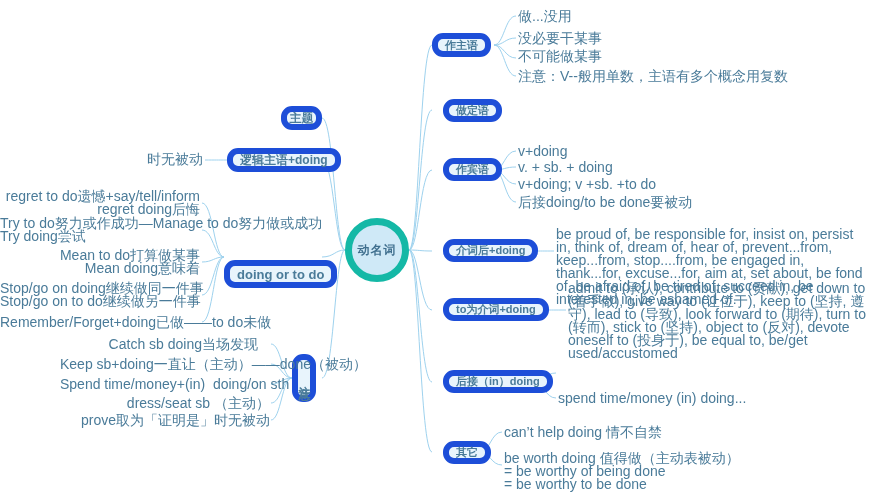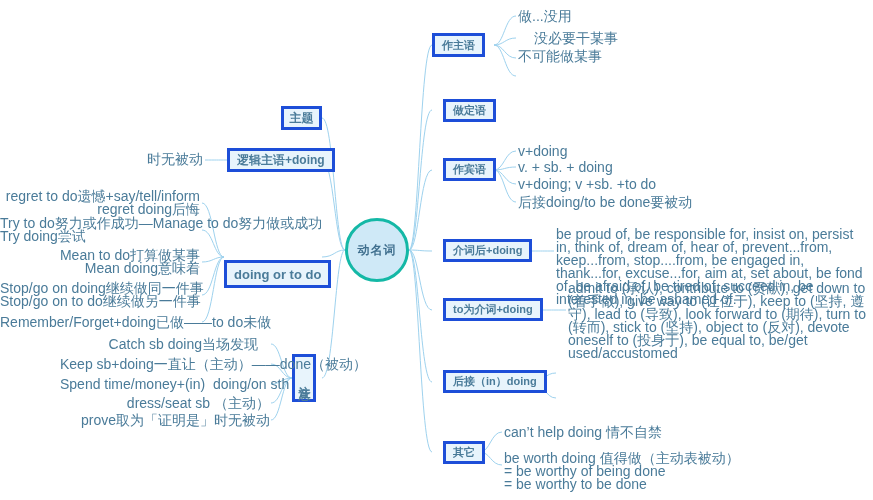--- a/index.html
+++ b/index.html
@@ -7,27 +7,27 @@
     width:873px;height:500px;overflow:hidden;background:#ffffff;
     font-family:"Liberation Sans","DejaVu Sans",sans-serif;
     color:#3a3a3a;
   }
   #mindmap{position:relative;width:873px;height:500px;}
   svg.links{position:absolute;left:0;top:0;width:873px;height:500px;pointer-events:none;}
   .node{position:absolute;box-sizing:border-box;}
   
   .center-node{
     width:64px;height:64px;border-radius:50%;
-    background:#cfe9f7;border:3px solid #14b8a6;
+    background:#cfe9f7;border:7px solid #14b8a6;
     display:flex;align-items:center;justify-content:center;
     font-size:12px;color:#3f6f8e;font-weight:bold;letter-spacing:1px;
   }
   
   .box{
-    background:#e8f4fc;border:3px solid #1d4ed8;border-radius:0;
+    background:#e8f4fc;border:6px solid #1d4ed8;border-radius:11px;
     display:flex;align-items:center;justify-content:center;
     color:#4a7b99;padding:3px 7px;white-space:nowrap;
   }
   .box.lvl1{font-size:11px;font-weight:bold;}
   .box.lvl1b{font-size:12px;font-weight:bold;}
   .box.big{font-size:13px;font-weight:bold;}
   
   .leaf{
     color:#4a7b99;font-size:14px;line-height:13px;white-space:pre;
   }
@@ -97,22 +97,23 @@
   </svg>
 
   <div class="node center-node" style="left:345px;top:218px;">
     <span>动名词</span>
   </div>
 
   <div class="node box lvl1" style="left:432px;top:33px;height:24px;">
     <span>作主语</span>
   </div>
   <div class="node leaf right" style="left:518px;top:10px;">做...没用</div>
-  <div class="node leaf right" style="left:518px;top:32px;margin-left:16px;">没必要干某事</div>
+  <div class="node leaf right" style="left:518px;top:32px;">没必要干某事</div>
   <div class="node leaf right" style="left:518px;top:50px;text-align:right;">不可能做某事</div>
+  <div class="node leaf right" style="left:518px;top:70px;">注意：V--般用单数，主语有多个概念用复数</div>
 
   <div class="node box lvl1" style="left:443px;top:99px;height:23px;">
     <span>做定语</span>
   </div>
 
   <div class="node box lvl1" style="left:443px;top:158px;height:23px;">
     <span>作宾语</span>
   </div>
   <div class="node leaf right" style="left:518px;top:145px;">v+doing</div>
   <div class="node leaf right" style="left:518px;top:161px;">v. + sb. + doing</div>
@@ -125,20 +126,21 @@
   <div class="node leaf right wrap" style="left:556px;top:228px;width:310px;">be proud of, be responsible for, insist on, persist in, think of, dream of, hear of, prevent...from, keep...from, stop....from, be engaged in, thank...for, excuse...for, aim at, set about, be fond of, be afraid of, be tired of, succeed in, be interested in, be ashamed of.</div>
 
   <div class="node box lvl1" style="left:443px;top:298px;height:23px;">
     <span>to为介词+doing</span>
   </div>
   <div class="node box lvl1" style="left:443px;top:370px;height:23px;">
     <span>后接（in）doing</span>
   </div>
 
   <div class="node leaf right wrap" style="left:568px;top:282px;width:300px;">admit to (承认), contribute to (贡献), get down to (着手做), give way to (让位于),  keep to (坚持, 遵守), lead to (导致), look forward to (期待), turn to (转而), stick to (坚持), object to (反对), devote oneself to (投身于), be equal to, be/get used/accustomed</div>
+  <div class="node leaf right wrap" style="left:558px;top:392px;width:300px;">spend time/money (in) doing...</div>
 
   <div class="node box lvl1" style="left:443px;top:441px;height:23px;">
     <span>其它</span>
   </div>
   <div class="node leaf right" style="left:504px;top:426px;">can’t help doing 情不自禁</div>
   <div class="node leaf right" style="left:504px;top:452px;">be worth doing 值得做（主动表被动）
 = be worthy of being done
 = be worthy to be done</div>
 
   <div class="node box lvl1b" style="left:281px;top:106px;height:24px;width:41px;">

